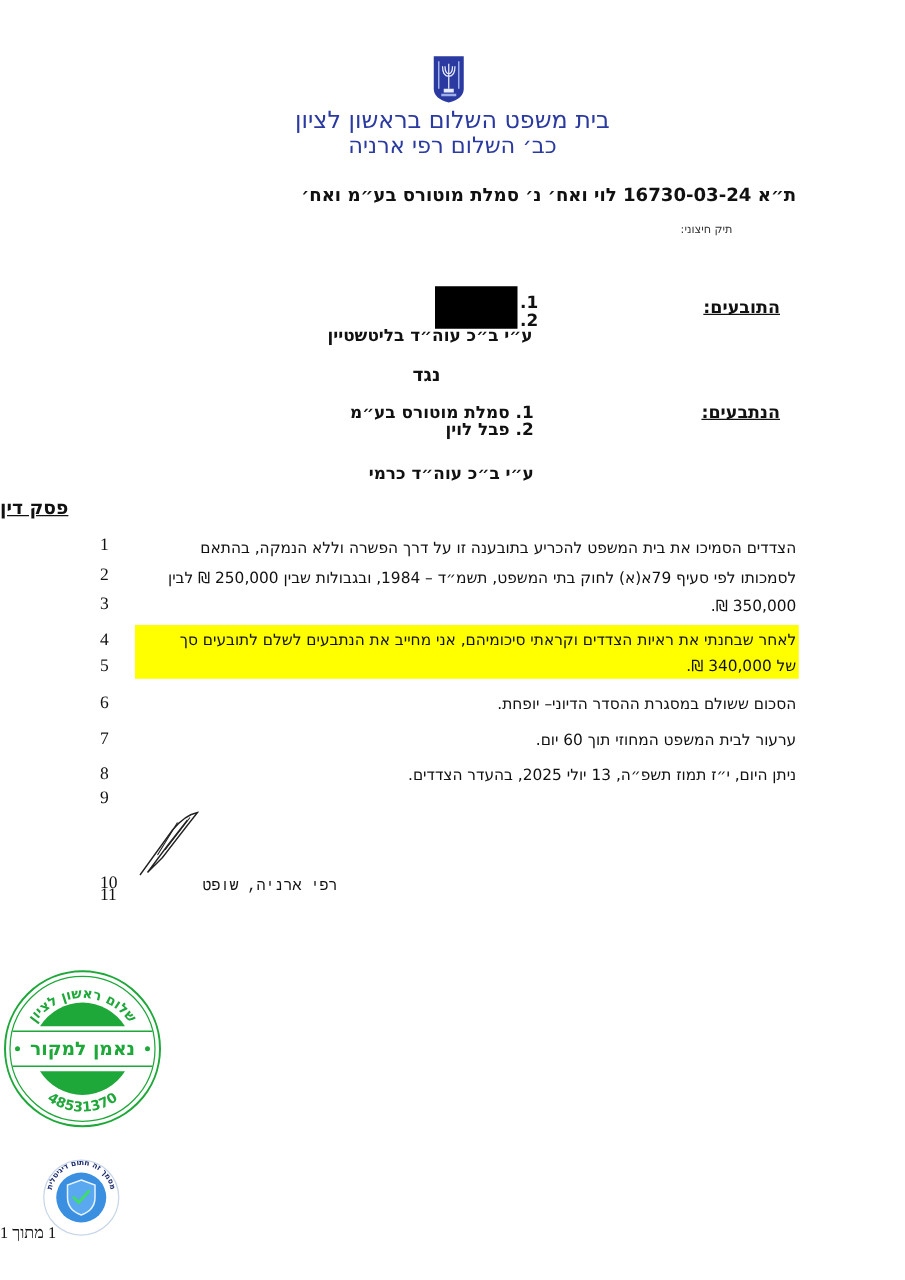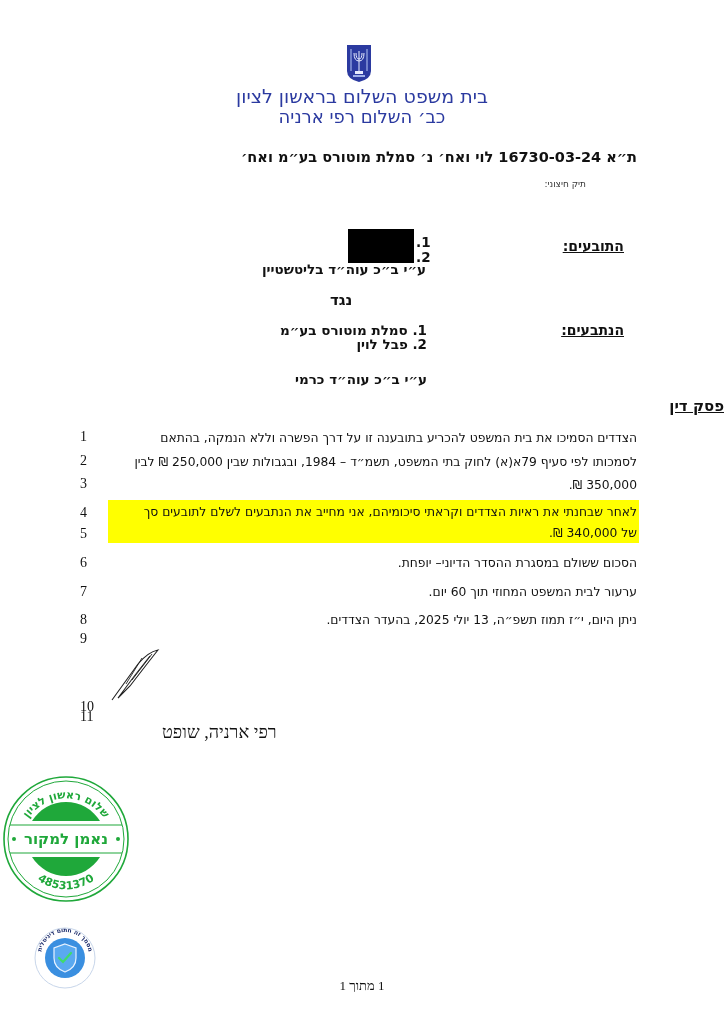--- a/index.html
+++ b/index.html
@@ -12,30 +12,30 @@
   .court-name { left:0; width:724px; top:86px; text-align:center; direction:rtl;
     font-family:"DejaVu Sans", sans-serif; color:#2b3aa0; font-size:19px; line-height:21px; }
   .judge-name { left:0; width:724px; top:107px; text-align:center; direction:rtl;
     color:#2b3aa0; font-size:18px; line-height:20px; }
   .case-title { right:87px; top:149px; direction:rtl; font-weight:bold; font-size:14.5px; white-space:nowrap; }
   .ext-file { right:138px; top:179px; direction:rtl; font-size:9px; color:#333; white-space:nowrap; }
   .party-label { direction:rtl; font-weight:bold; font-size:14px; text-decoration:underline; white-space:nowrap; }
   .party-text { direction:rtl; font-weight:bold; font-size:13.5px; line-height:14.5px; white-space:nowrap; text-align:right; }
   .redacted { left:348px; top:229px; width:66px; height:34px; background:#000; }
   .neged { left:330px; top:291px; direction:rtl; font-weight:bold; font-size:15px; }
-  .verdict-title { left:0; width:724px; top:397px; text-align:right; direction:rtl;
+  .verdict-title { left:0; width:724px; top:397px; text-align:left; direction:rtl;
     font-weight:bold; font-size:15px; text-decoration:underline; }
   .line-num { left:80px; width:30px; font-family:"Liberation Serif", serif; font-size:14px; color:#111; }
   .body-line { direction:rtl; font-family:"DejaVu Sans", sans-serif; font-size:12.3px; white-space:nowrap; }
   .highlight { left:108px; top:500px; width:531px; height:43px; background:#ffff00; }
   .signature { left:108px; top:646px; width:56px; height:58px; }
-  .signer { left:162px; top:722px; direction:rtl; font-family:Liberation Serif, serif; font-size:18px; white-space:nowrap; }
+  .signer { left:162px; top:702px; direction:rtl; font-family:Liberation Mono, monospace; font-size:12px; white-space:nowrap; }
   .stamp { left:2px; top:775px; width:128px; height:128px; }
   .badge { left:33px; top:926px; width:64px; height:64px; }
-  .page-footer { left:0; width:724px; top:978px; text-align:center; direction:rtl; font-family:"Liberation Serif", serif; font-size:13px; }
+  .page-footer { left:0; width:724px; top:978px; text-align:left; direction:rtl; font-family:"Liberation Serif", serif; font-size:13px; }
 </style>
 </head>
 <body>
 
 <div class="abs emblem">
   <svg width="28" height="40" viewBox="0 0 28 40">
     <path d="M2 2 H26 V28 Q26 36 14 39 Q2 36 2 28 Z" fill="#2b3aa0"></path>
     <path d="M6 6 V28 M22 6 V28" stroke="#9fb0e8" stroke-width="1.2" fill="none"></path>
     <path d="M14 8 V28 M9 10 Q9 18 14 18 Q19 18 19 10 M11 10 Q11 16 14 16 Q17 16 17 10" stroke="#e8ecff" stroke-width="1" fill="none"></path>
     <rect x="10" y="28" width="8" height="3" fill="#e8ecff"></rect>

